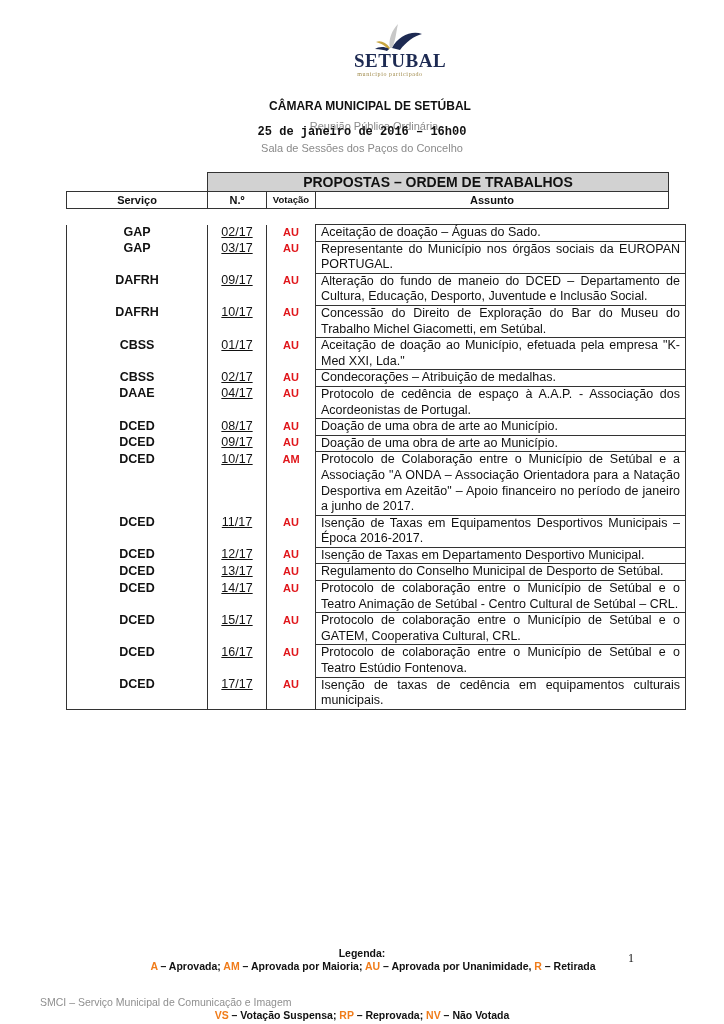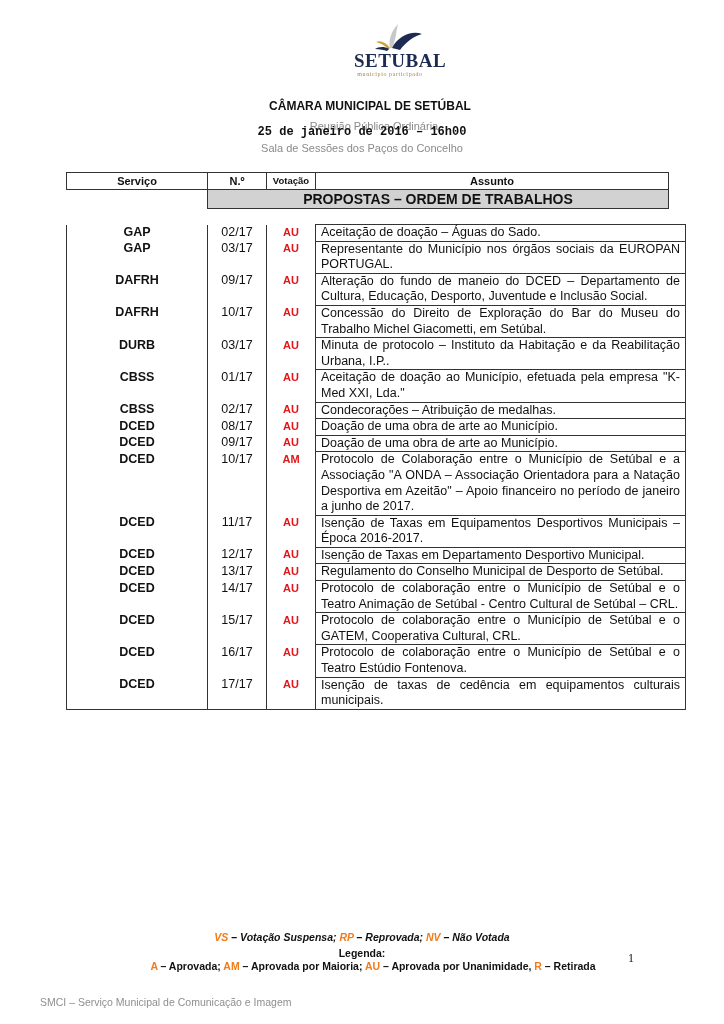--- a/index.html
+++ b/index.html
@@ -23,32 +23,32 @@
   .head-table td { border:1px solid #333; padding:0; font-weight:bold; text-align:center; }
   .title-cell { background:#d2d2d2; font-size:14px; height:18px; line-height:18px; }
   .colhead { font-size:11px; height:16px; line-height:16px; }
   .colhead.vot { font-size:9.5px; }
   .blank { border:none !important; }
 
   .body-table { left:66px; top:224px; width:620px; }
   .body-table td { border:1px solid #333; vertical-align:top; font-size:12.5px;
                    line-height:15.6px; padding:0; }
   .c-serv { width:140px; text-align:center; font-weight:bold; }
-  .c-num { width:58px; text-align:center; }
+  .c-num { width:58px; text-align:center;text-decoration:underline; }
   .c-vot { width:48px; text-align:center; color:#e0161b; font-weight:bold; font-size:11px !important; }
   .c-ass { text-align:justify; padding:0 5px !important; }
   .body-table td.c-serv, .body-table td.c-num, .body-table td.c-vot { border-bottom:none; border-top:none; }
   .body-table tr td { border-top:1px solid #333; }
   .body-table tr:last-child td { border-bottom:1px solid #333; }
 
   .page-num { position:absolute; left:628px; top:951px; font-family:"Liberation Serif", serif; font-size:12px; }
   .legend { position:absolute; left:0; width:724px; text-align:center; font-size:10.5px; font-weight:bold; }
   .lg1 { top:947px; }
   .lg2 { top:960px;padding-left:11px; }
-  .lg3 { top:931px;font-style:italic; }
+  .lg3 { top:1009px; }
   .code { color:#f07c1a; }
   .footer { position:absolute; left:0; top:996px; width:724px; text-align:left; font-size:10.5px; color:#8f8f8f;margin-left:40px; }
 </style>
 </head>
 <body>
 
 <div class="logo">
   <svg width="100" height="34" viewBox="0 0 100 34" style="position:absolute;left:0;top:0;">
     <path d="M50 30 C48 22 52 12 58 6 C56 14 56 22 52 30 Z" fill="#c8c8c8"></path>
     <path d="M52 30 C58 18 72 12 82 16 C74 18 66 24 60 32 Z" fill="#1d2a52"></path>
@@ -60,29 +60,29 @@
 </div>
 
 <div class="hdr h1">CÂMARA MUNICIPAL DE SETÚBAL</div>
 <div class="hdr h2">Reunião Pública Ordinária</div>
 <div class="hdr h3">25 de janeiro de 2016 – 16h00</div>
 <div class="hdr h4">Sala de Sessões dos Paços do Concelho</div>
 
 <table class="head-table">
   <tbody>
       <tr>
+    <td class="blank" style="width:140px"></td>
+    <td class="title-cell" colspan="3">PROPOSTAS – ORDEM DE TRABALHOS</td>
+  </tr>
+  <tr>
     <td class="colhead" style="width:140px">Serviço</td>
     <td class="colhead" style="width:58px">N.º</td>
     <td class="colhead vot" style="width:48px">Votação</td>
     <td class="colhead">Assunto</td>
   </tr>
-  <tr>
-    <td class="blank" style="width:140px"></td>
-    <td class="title-cell" colspan="3">PROPOSTAS – ORDEM DE TRABALHOS</td>
-  </tr>
 </tbody>
   </table>
 
 <table class="body-table">
   <tbody id="agenda-body">
       <tr>
         <td class="c-serv">GAP</td>
         <td class="c-num">02/17</td>
         <td class="c-vot">AU</td>
         <td class="c-ass">Aceitação de doação – Águas do Sado.</td>
@@ -99,36 +99,36 @@
         <td class="c-vot">AU</td>
         <td class="c-ass">Alteração do fundo de maneio do DCED – Departamento de Cultura, Educação, Desporto, Juventude e Inclusão Social.</td>
       </tr>
       <tr>
         <td class="c-serv">DAFRH</td>
         <td class="c-num">10/17</td>
         <td class="c-vot">AU</td>
         <td class="c-ass">Concessão do Direito de Exploração do Bar do Museu do Trabalho Michel Giacometti, em Setúbal.</td>
       </tr>
       <tr>
-        <td class="c-serv">DURB</td>
-        <td class="c-num">03/17</td>
-        <td class="c-vot">AU</td>
-        <td class="c-ass">Minuta de protocolo – Instituto da Habitação e da Reabilitação Urbana, I.P..</td>
-      </tr>
-      <tr>
         <td class="c-serv">CBSS</td>
         <td class="c-num">01/17</td>
         <td class="c-vot">AU</td>
         <td class="c-ass">Aceitação de doação ao Município, efetuada pela empresa "K-Med XXI, Lda."</td>
       </tr>
       <tr>
         <td class="c-serv">CBSS</td>
         <td class="c-num">02/17</td>
         <td class="c-vot">AU</td>
         <td class="c-ass">Condecorações – Atribuição de medalhas.</td>
+      </tr>
+      <tr>
+        <td class="c-serv">DAAE</td>
+        <td class="c-num">04/17</td>
+        <td class="c-vot">AU</td>
+        <td class="c-ass">Protocolo de cedência de espaço à A.A.P. - Associação dos Acordeonistas de Portugal.</td>
       </tr>
       <tr>
         <td class="c-serv">DCED</td>
         <td class="c-num">08/17</td>
         <td class="c-vot">AU</td>
         <td class="c-ass">Doação de uma obra de arte ao Município.</td>
       </tr>
       <tr>
         <td class="c-serv">DCED</td>
         <td class="c-num">09/17</td>

